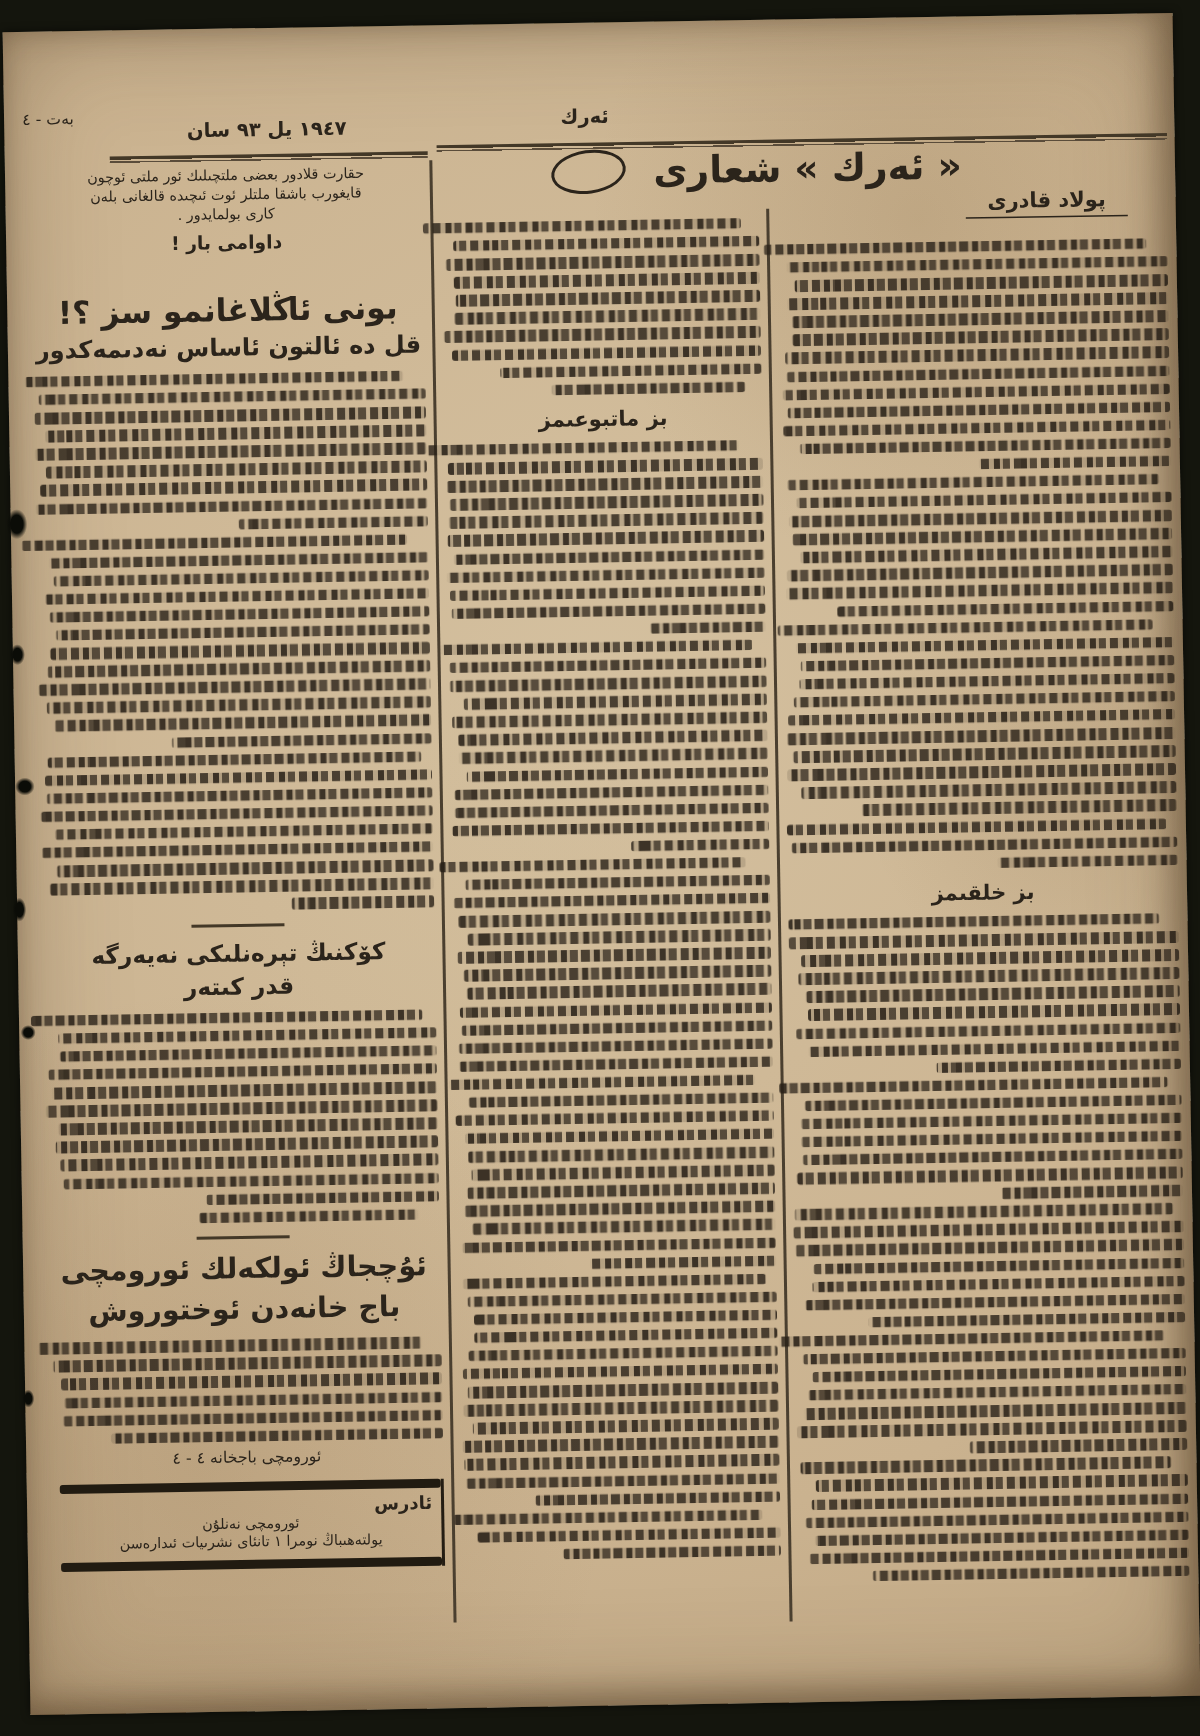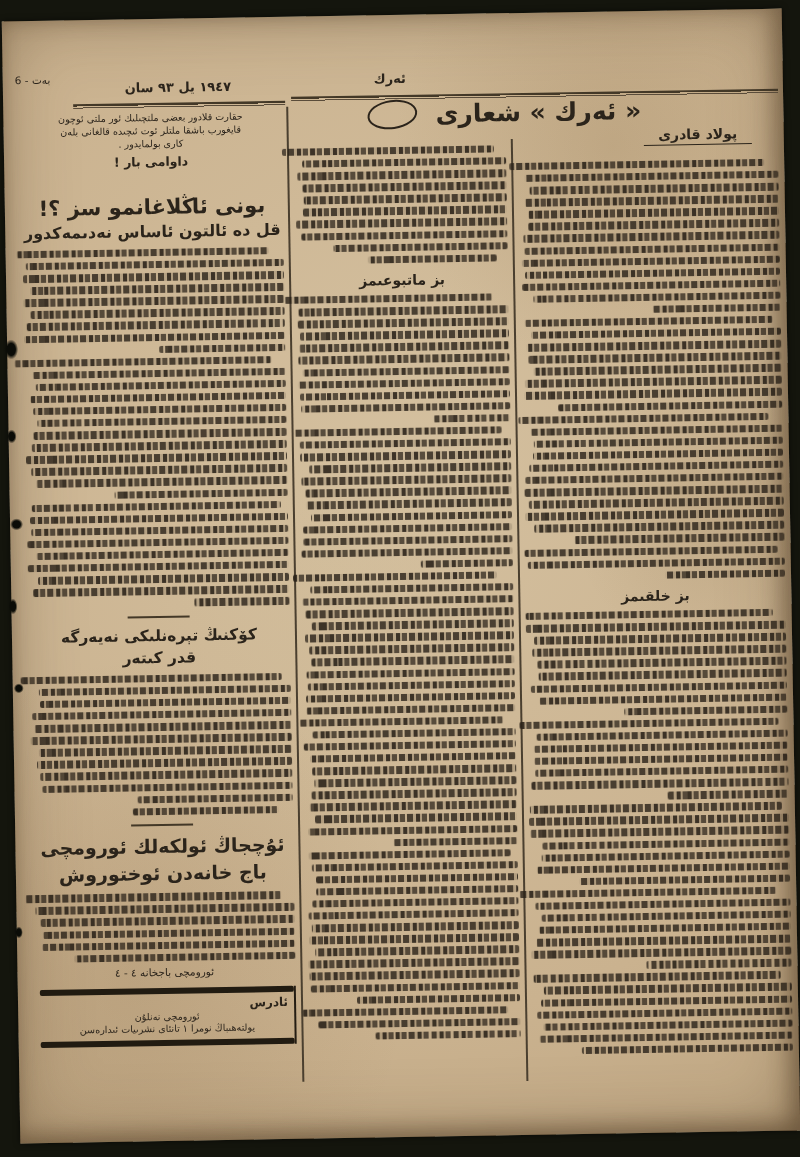--- a/index.html
+++ b/index.html
@@ -91,21 +91,21 @@
 
   
   .blob{position:absolute;border-radius:50%;
     background:radial-gradient(closest-side,#0b0c07 60%, rgba(11,12,7,0) 100%);}
 </style>
 </head>
 <body>
 
 <div id="paper">
 
-  <div class="abs arab pgnum">بەت - 6</div>
+  <div class="abs arab pgnum">بەت - ٤</div>
   <div class="abs arab ctr dateline">١٩٤٧ يل ٩٣ سان</div>
   <div class="abs dblrule rule-date-left"></div>
   <div class="abs dblrule rule-date-right"></div>
   <div class="abs arab ctr masthead">ئەرك</div>
 
   <div class="abs headline-row">
     <span class="headline-oval"></span>
     <span class="arab headline-text">« ئەرك » شعارى</span>
   </div>
   <div class="abs arab byline">پولاد قادرى</div>

